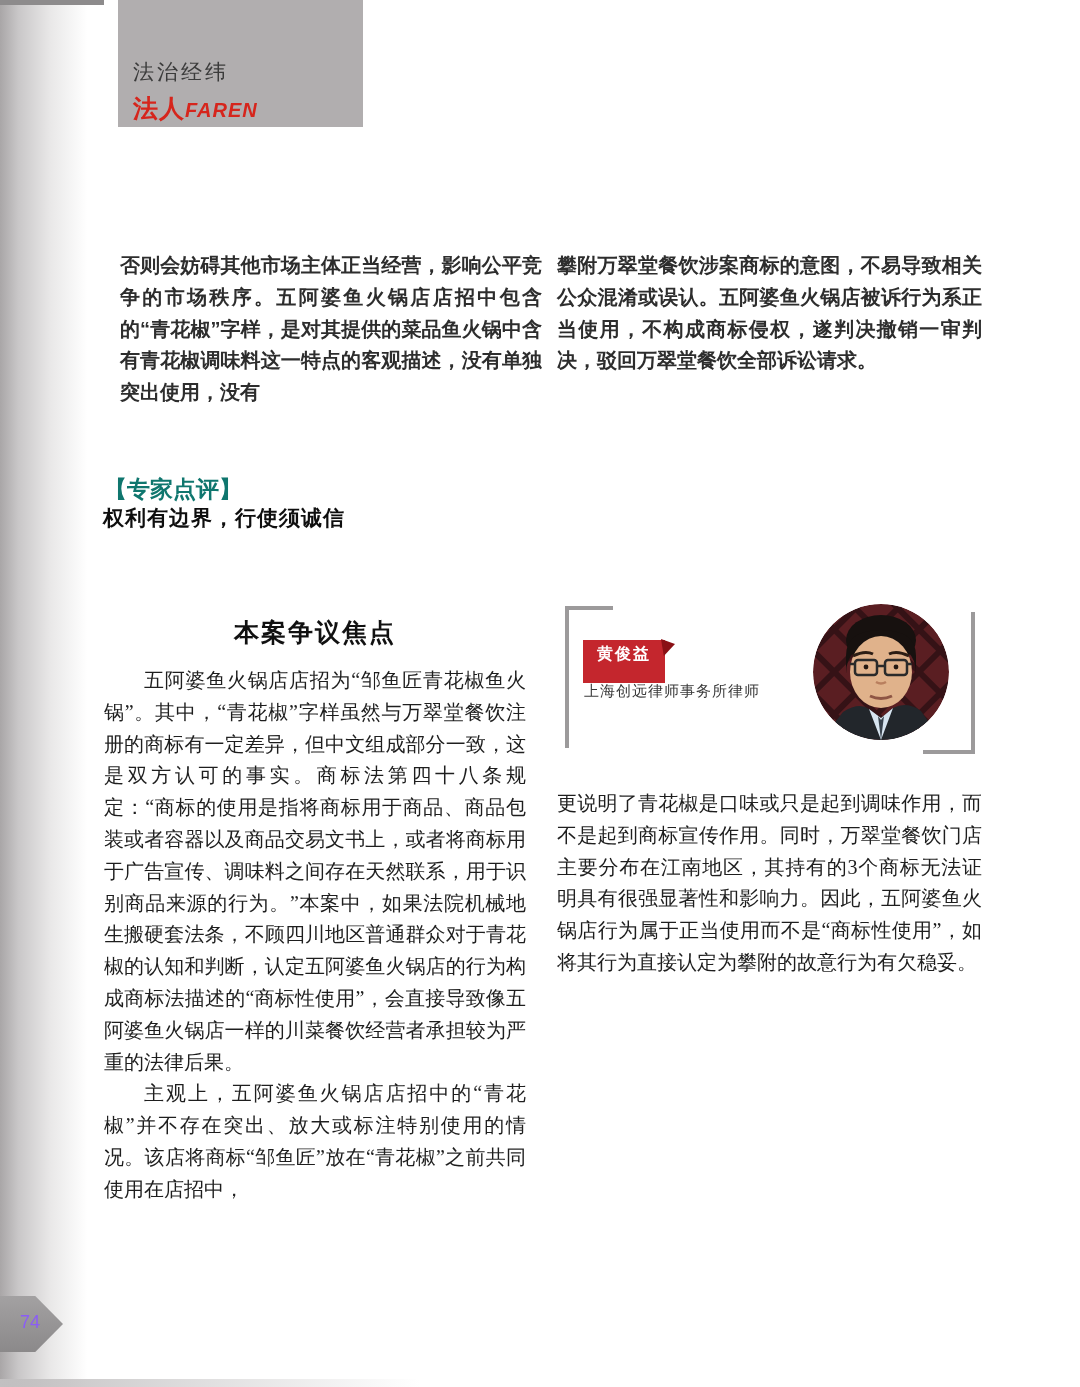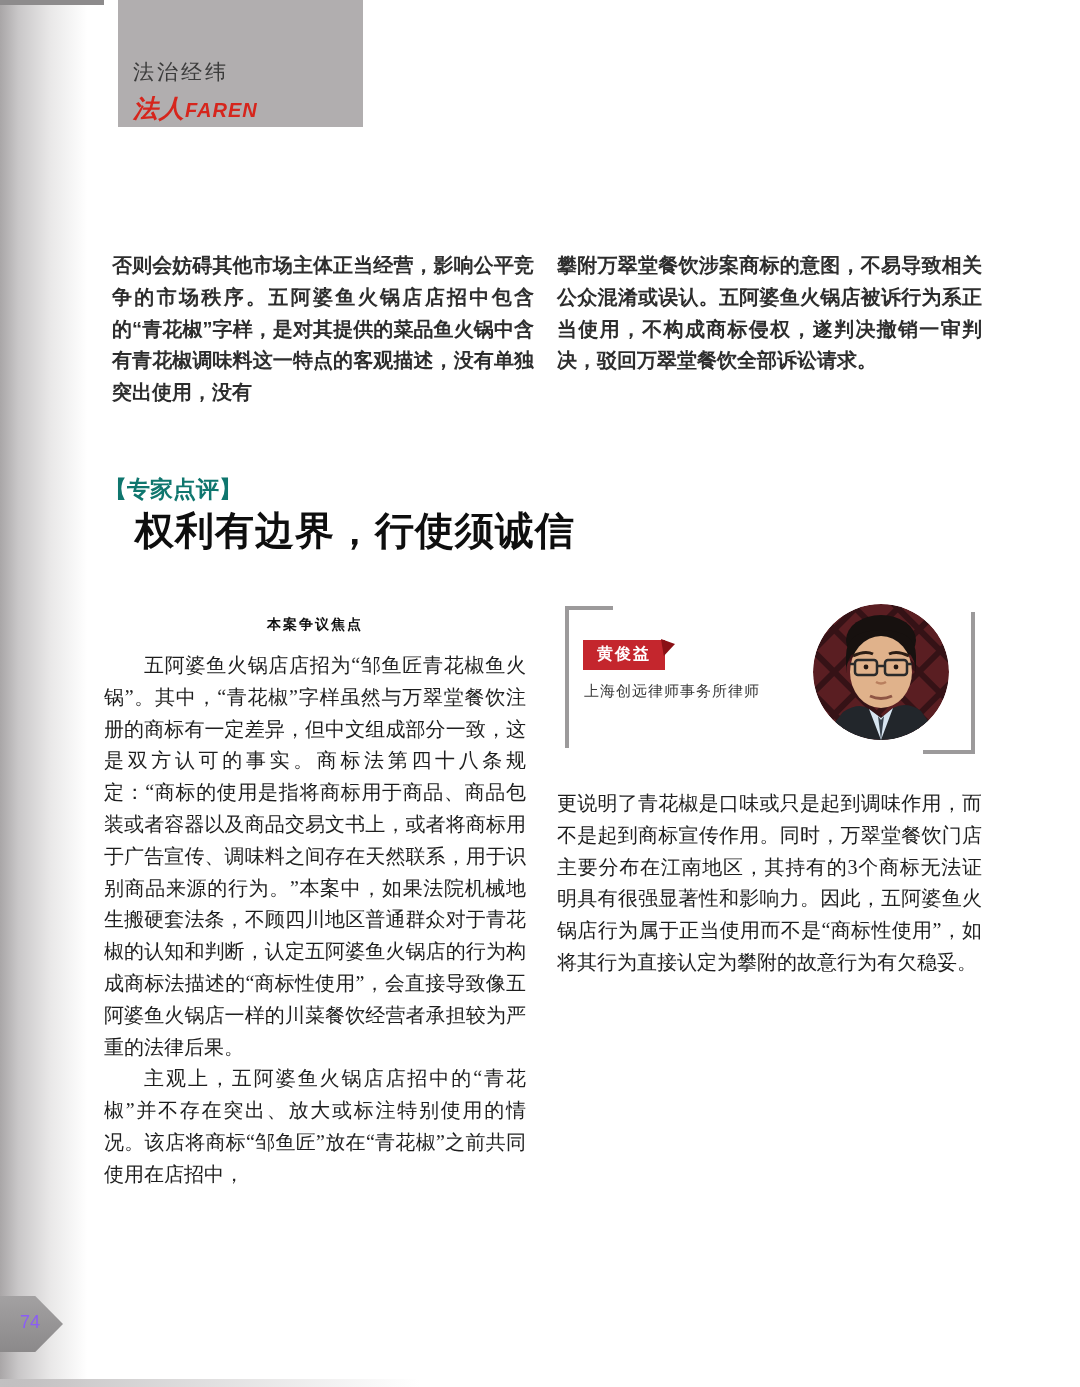--- a/index.html
+++ b/index.html
@@ -11,47 +11,47 @@
   .edge-left{position:absolute;left:0;top:0;width:92px;height:1387px;
     background:linear-gradient(90deg,#a9a6a7 0%,#c9c7c8 20%,#e9e8e8 55%,rgba(255,255,255,0) 95%);}
   .edge-top{position:absolute;left:0;top:0;width:104px;height:5px;background:#8d8b8c;}
   .edge-bottom{position:absolute;left:0;bottom:0;width:420px;height:8px;
     background:linear-gradient(90deg,#c2c0c1,rgba(255,255,255,0));}
   
   .header-box{position:absolute;left:118px;top:0;width:245px;height:127px;background:#b1aeaf;}
   .section-label{position:absolute;left:15px;top:58px;font-size:21px;color:#3b3b3b;
     letter-spacing:3px;font-weight:500;}
   .logo{position:absolute;left:15px;top:92px;white-space:nowrap;}
-  .logo-cn{font-size:25px;font-weight:900;font-style:italic;color:#d6251c;letter-spacing:1px;}
+  .logo-cn{font-size:25px;font-weight:900;color:#d6251c;letter-spacing:1px;}
   .logo-en{font-size:20px;font-weight:800;font-style:italic;color:#d6251c;letter-spacing:1px;}
   
-  .intro-left{position:absolute;left:112px;top:250px;width:422px;}
+  .intro-left{position:absolute;left:120px;top:250px;width:422px;}
   .intro-right{position:absolute;left:557px;top:250px;width:425px;}
   .intro-p{margin:0;font-size:20px;line-height:31.8px;font-weight:600;color:#2d2d2d;
     text-align:justify;font-family:"Liberation Sans",sans-serif;}
   
   .kicker{position:absolute;left:104px;top:474px;font-size:23px;font-weight:700;color:#0f766e;}
-  .headline{position:absolute;left:103px;top:504px;font-size:39px;font-weight:800;
-    color:#0e0e0e;letter-spacing:1px;margin-left:32px;}
+  .headline{position:absolute;left:103px;top:504px;font-size:21px;font-weight:800;
+    color:#0e0e0e;letter-spacing:1px;}
   
   .col-left{position:absolute;left:104px;top:616px;width:422px;}
   .col-right-text{position:absolute;left:557px;top:788px;width:425px;}
   .subhead{margin:0 0 16px 0;text-align:center;font-family:"Liberation Serif",serif;
-    font-size:14px;font-weight:700;color:#111;letter-spacing:2px;}
+    font-size:25px;font-weight:700;color:#111;letter-spacing:2px;}
   .body-p{margin:0;font-family:"Liberation Serif",serif;font-size:20px;line-height:31.8px;
     color:#1e1e1e;text-align:justify;text-indent:2em;}
   .body-p.no-indent{text-indent:0;}
   
   .author-box{position:absolute;left:557px;top:598px;width:428px;height:160px;}
   .bracket-tl{position:absolute;left:8px;top:8px;width:44px;height:138px;
     border-left:4px solid #9c9a9b;border-top:4px solid #9c9a9b;}
   .bracket-br{position:absolute;right:10px;bottom:4px;width:48px;height:138px;
     border-right:4px solid #9c9a9b;border-bottom:4px solid #9c9a9b;}
   .author-badge{position:absolute;left:26px;top:42px;background:#c4262d;color:#fff;
-    font-size:16px;font-weight:700;padding:4px 14px 5px 14px;letter-spacing:2px;}
+    font-size:16px;font-weight:700;padding:4px 14px 18px 14px;letter-spacing:2px;}
   .badge-fold{position:absolute;right:-10px;top:-1px;width:14px;height:17px;background:#8a1015;
     clip-path:polygon(0 0,100% 30%,20% 100%);}
   .author-affil{position:absolute;left:27px;top:84px;font-size:15px;color:#3a3a3a;letter-spacing:1px;}
   .author-photo{position:absolute;left:256px;top:6px;width:136px;height:136px;border-radius:50%;
     overflow:hidden;}
   
   .page-tab{position:absolute;left:0;top:1296px;width:63px;height:56px;
     background:linear-gradient(180deg,#a3a1a2,#8b898a);
     clip-path:polygon(0 0,56% 0,100% 50%,56% 100%,0 100%);}
   .page-num{position:absolute;left:20px;top:1312px;font-size:18px;color:#8b5cf6;font-weight:500;}

